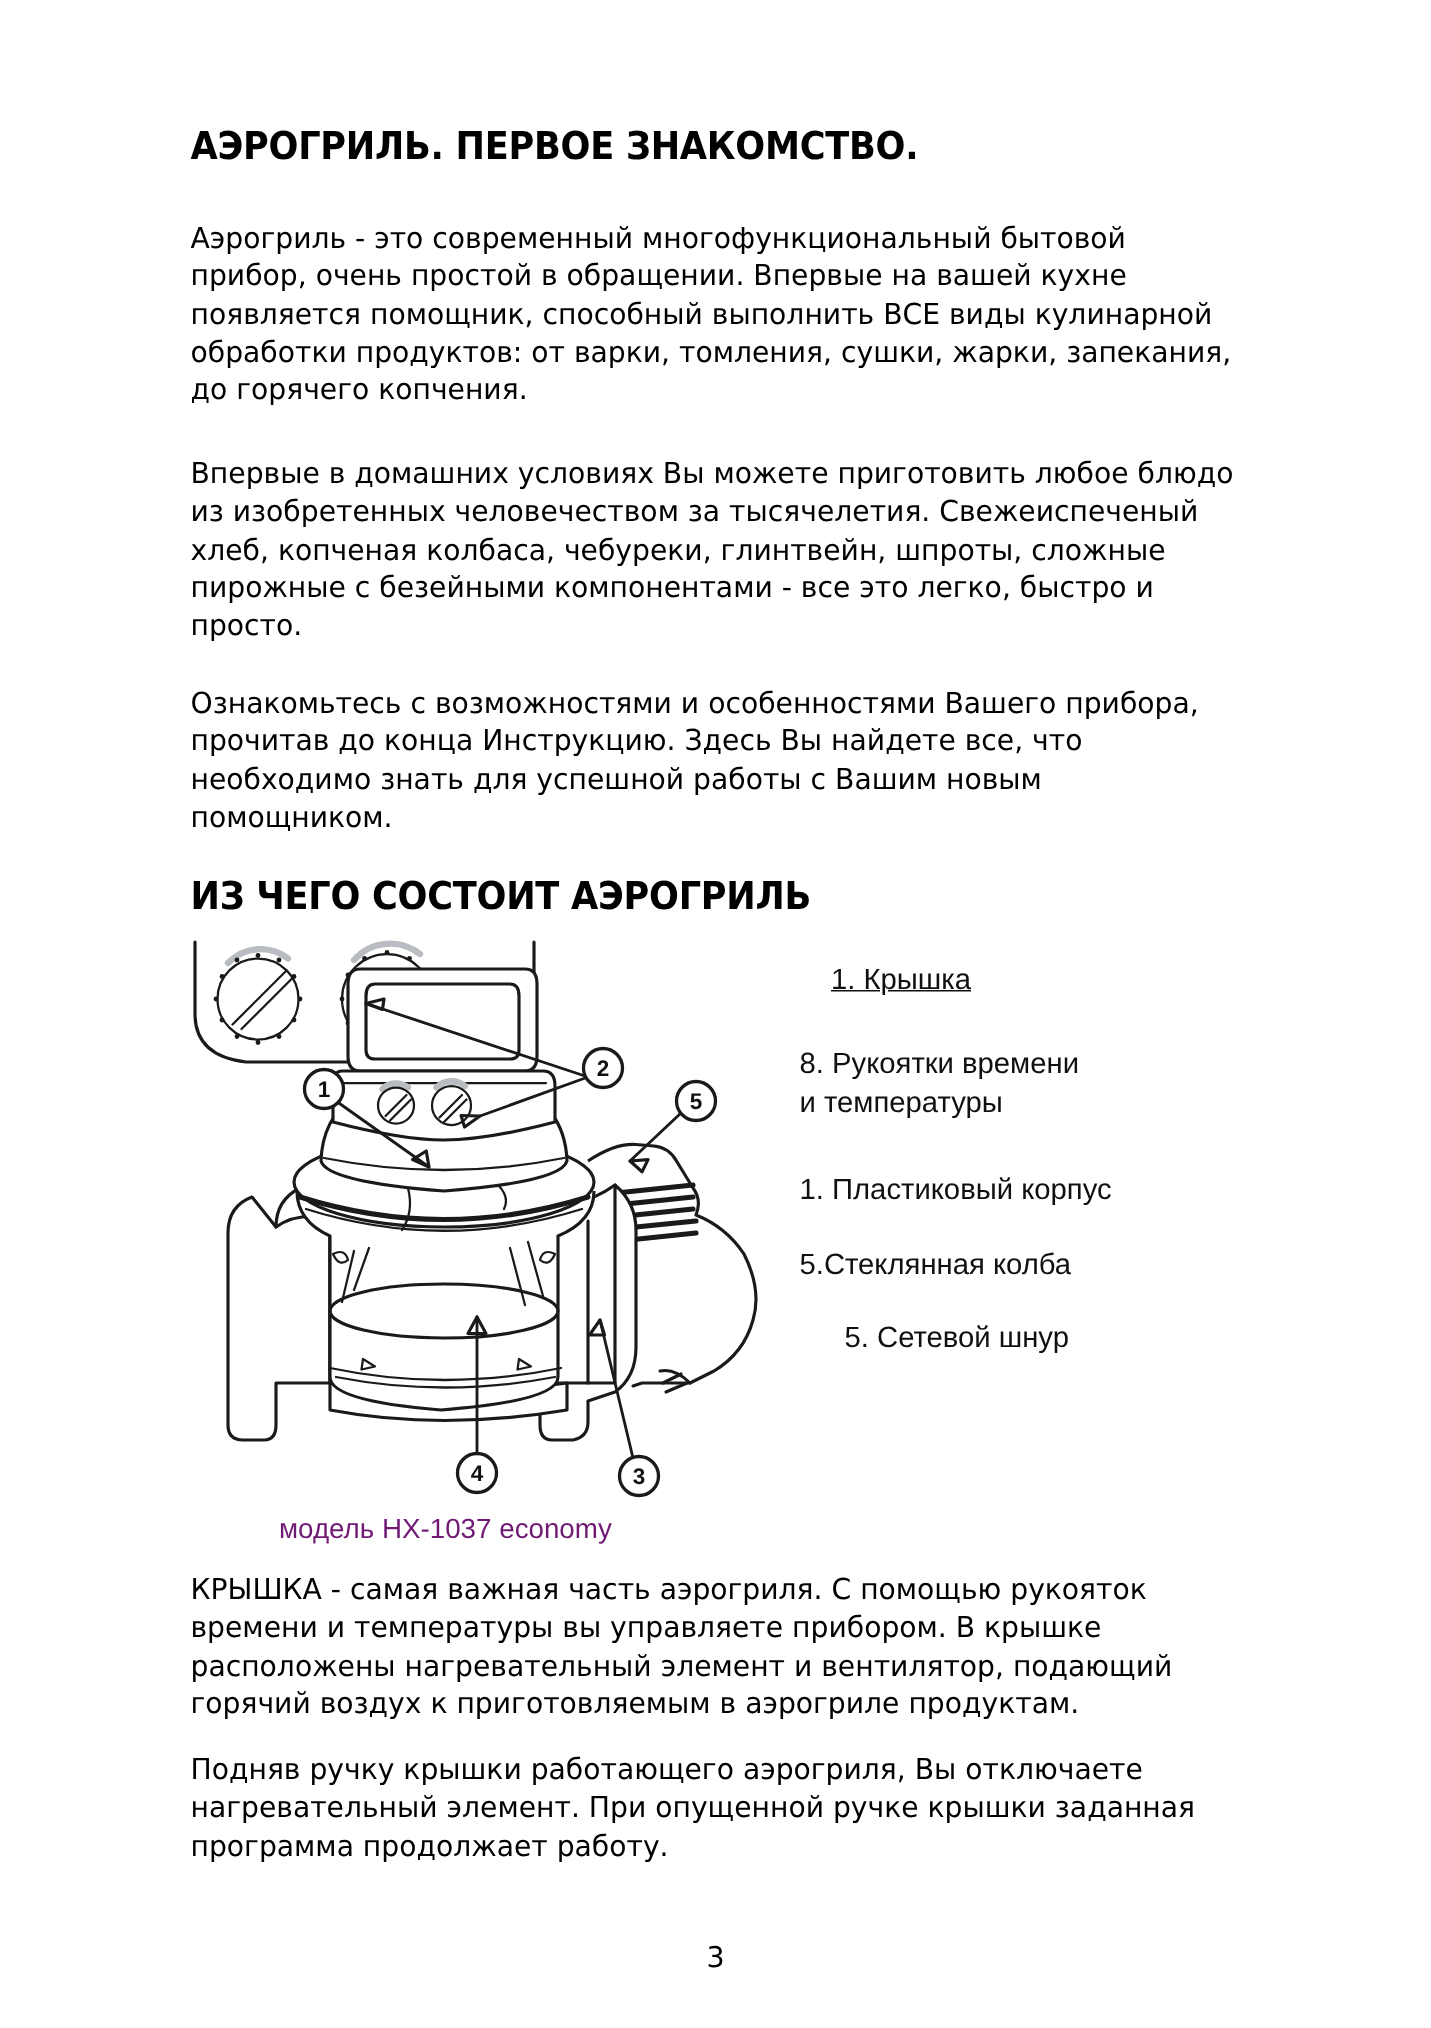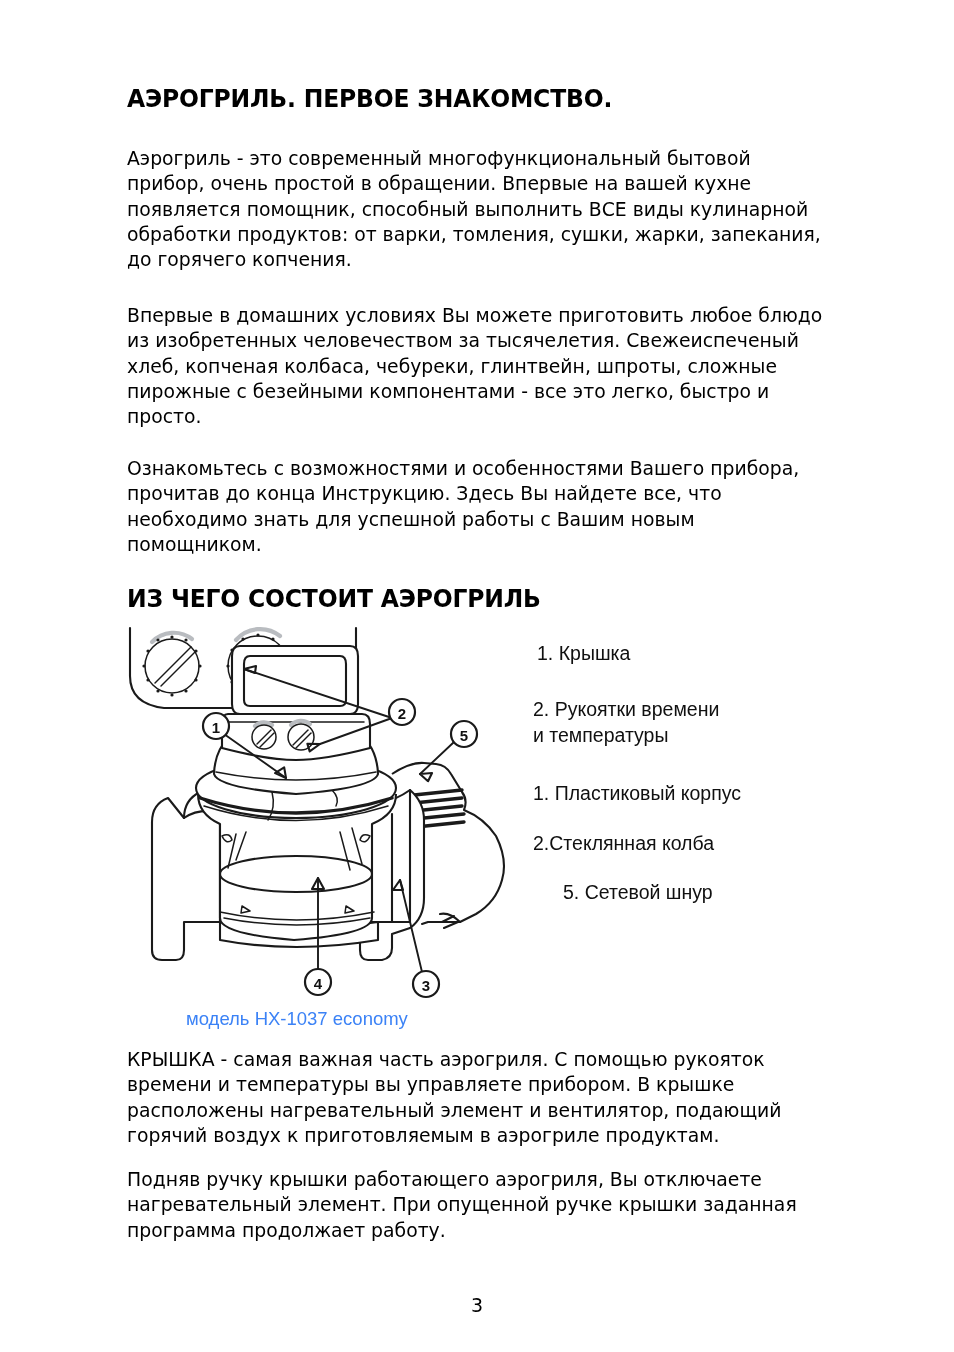--- a/index.html
+++ b/index.html
@@ -67,34 +67,34 @@
     font-family: "Liberation Sans", "DejaVu Sans", sans-serif;
     font-size: 19.5px;
     color: #101010;
   }
   #parts-legend .legend-item {
     position: absolute;
     left: 0;
     white-space: pre-line;
     line-height: 26px;
   }
-  #parts-legend .legend-item.i0 { top: 0px;   left: 4px; }
+  #parts-legend .legend-item.i0 { top: 0px;   left: 21px; text-decoration: underline; }
   #parts-legend .legend-item.i1 { top: 56px;  left: 0px; }
   #parts-legend .legend-item.i2 { top: 140px; left: 0px; }
   #parts-legend .legend-item.i3 { top: 190px; left: 0px; }
   #parts-legend .legend-item.i4 { top: 239px; left: 2px; margin-left: 28px; }
 
   
   #model-caption {
     position: absolute;
     left: 186px;
     top: 1008px;
     font-family: "Liberation Sans", "DejaVu Sans", sans-serif;
     font-size: 18.5px;
-    color: #3b82f6;
+    color: #701a75;
     white-space: nowrap;
   }
 
   
   #page-number {
     position: absolute;
     left: 0;
     top: 1294px;
     width: 954px;
     text-align: center;
@@ -340,24 +340,24 @@
       <g>
         <circle class="callout-c" cx="302" cy="362" r="13"></circle>
         <text class="callout-t" x="302" y="363">3</text>
       </g>
 
     </svg>
   </div>
 
   <div id="parts-legend">
     <div class="legend-item i0">1. Крышка</div>
-    <div class="legend-item i1">2. Рукоятки времени
+    <div class="legend-item i1">8. Рукоятки времени
     и температуры</div>
     <div class="legend-item i2">1. Пластиковый корпус</div>
-    <div class="legend-item i3">2.Стеклянная  колба</div>
+    <div class="legend-item i3">5.Стеклянная  колба</div>
     <div class="legend-item i4">5. Сетевой шнур</div>
   </div>
 
   <div id="model-caption">модель HX-1037 economy</div>
 
   <div class="para" id="para-lid">КРЫШКА - самая важная часть аэрогриля. С помощью рукояток
 времени и температуры вы управляете прибором. В крышке
 расположены  нагревательный элемент и вентилятор, подающий
 горячий воздух к приготовляемым в аэрогриле продуктам.</div>
 

